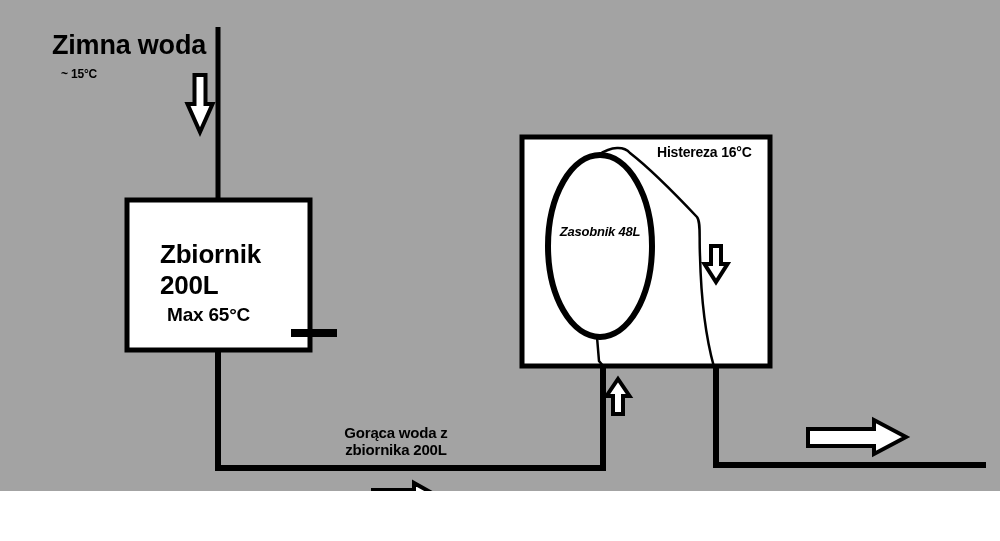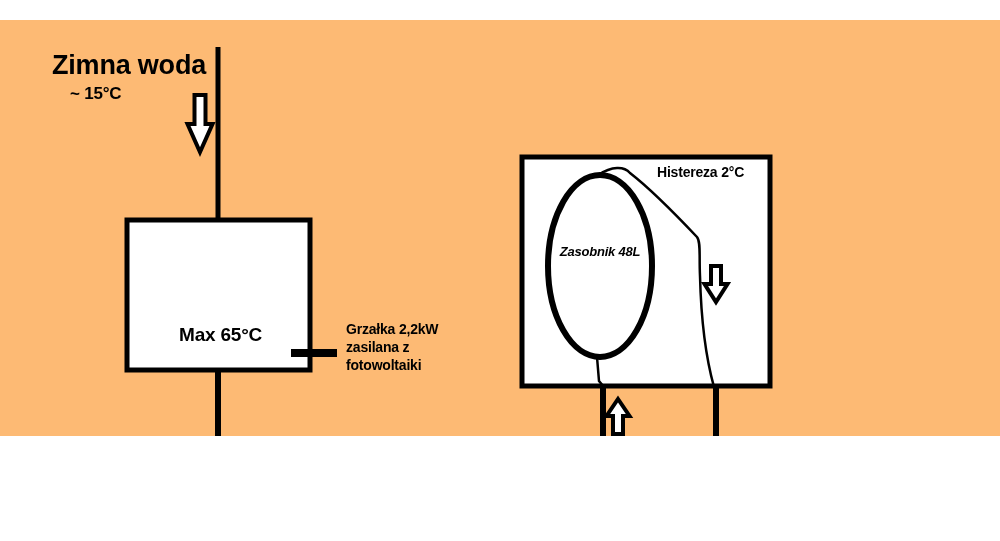--- a/index.html
+++ b/index.html
@@ -1,43 +1,42 @@
 <!DOCTYPE html>
 <html><head>
 <meta charset="utf-8">
 <style>
   html, body { margin: 0; padding: 0; background: #ffffff; }
   .stage {
     position: relative;
     width: 1000px;
-    height: 416px;
-    background: #fdba74;
+    height: 491px;
+    background: #a3a3a3;
     font-family: "Liberation Sans", sans-serif;
     color: #000;
     overflow: hidden;
-    margin-top: 20px;
   }
   svg.layer { position: absolute; left: 0; top: 0; }
   .shape { stroke: #000000; }
   .pipe { fill: none; }
   .box { fill: #ffffff; }
   .arrow { fill: #ffffff; stroke: #000000; stroke-width: 4; stroke-linejoin: miter; }
   .thin { fill: none; stroke-width: 2.5; }
 
   .label {
     position: absolute;
     font-weight: 700;
     white-space: pre-wrap;
     color: #000;
     letter-spacing: -0.2px;
   }
   .lbl-cold-title   { left: 52px;  top: 31px;  font-size: 27px; line-height: 28px; }
-  .lbl-cold-temp    { left: 70px;  top: 65px;  font-size: 17px; line-height: 18px; }
+  .lbl-cold-temp    { left: 61px;  top: 65px;  font-size: 12px; line-height: 18px; }
   .lbl-tank-name    { left: 160px; top: 239px; font-size: 26px; line-height: 31px; }
-  .lbl-tank-max     { left: 179px; top: 305px; font-size: 19px; line-height: 20px; }
+  .lbl-tank-max     { left: 167px; top: 305px; font-size: 19px; line-height: 20px; }
   .lbl-heater       { left: 346px; top: 300px; font-size: 14px; line-height: 18px; }
   .lbl-furnace-title{ left: 552px; top: 57px;  font-size: 26px; line-height: 30px; }
   .lbl-hysteresis   { left: 657px; top: 144px; font-size: 14px; line-height: 16px; }
   .lbl-reservoir    { left: 540px; top: 225px; width: 120px; text-align: center; font-size: 13px; line-height: 14px; font-style: italic; }
   .lbl-switching    { left: 556px; top: 252px; font-size: 19px; line-height: 19px; }
   .lbl-hot-tank     { left: 326px; top: 424px; width: 140px; text-align: center; font-size: 15px; line-height: 17px; }
   .lbl-output       { left: 716px; top: 468px; font-size: 15px; line-height: 17px; }
 </style>
 </head>
 <body>
@@ -67,23 +66,24 @@
     <polygon class="arrow" points="194.5,75 205.5,75 205.5,104 212.5,104 200,132 187.5,104 194.5,104"></polygon>
     <polygon class="arrow" points="711,246 721,246 721,264 727.5,264 716,282 704.5,264 711,264"></polygon>
     <polygon class="arrow" points="618,379 629.5,396 623,396 623,414 613,414 613,396 606.5,396"></polygon>
     <polygon class="arrow" points="373,490 414,490 414,483 440,497.5 414,512 414,505 373,505"></polygon>
     <polygon class="arrow" points="808,429 874,429 874,420 906,437 874,454 874,446 808,446"></polygon>
   </svg>
 
   <div class="label lbl-cold-title">Zimna woda</div>
   <div class="label lbl-cold-temp">~ 15°C</div>
 
+  <div class="label lbl-tank-name">Zbiornik
+200L</div>
   <div class="label lbl-tank-max">Max 65°C</div>
 
-  <div class="label lbl-heater">Grzałka 2,2kW
-zasilana z
-fotowoltaiki</div>
 
-  <div class="label lbl-hysteresis">Histereza 2°C</div>
+  <div class="label lbl-hysteresis">Histereza 16°C</div>
   <div class="label lbl-reservoir">Zasobnik 48L</div>
 
+  <div class="label lbl-hot-tank">Gorąca woda z
+zbiornika 200L</div>
 
 </div>
 
 </body></html>

